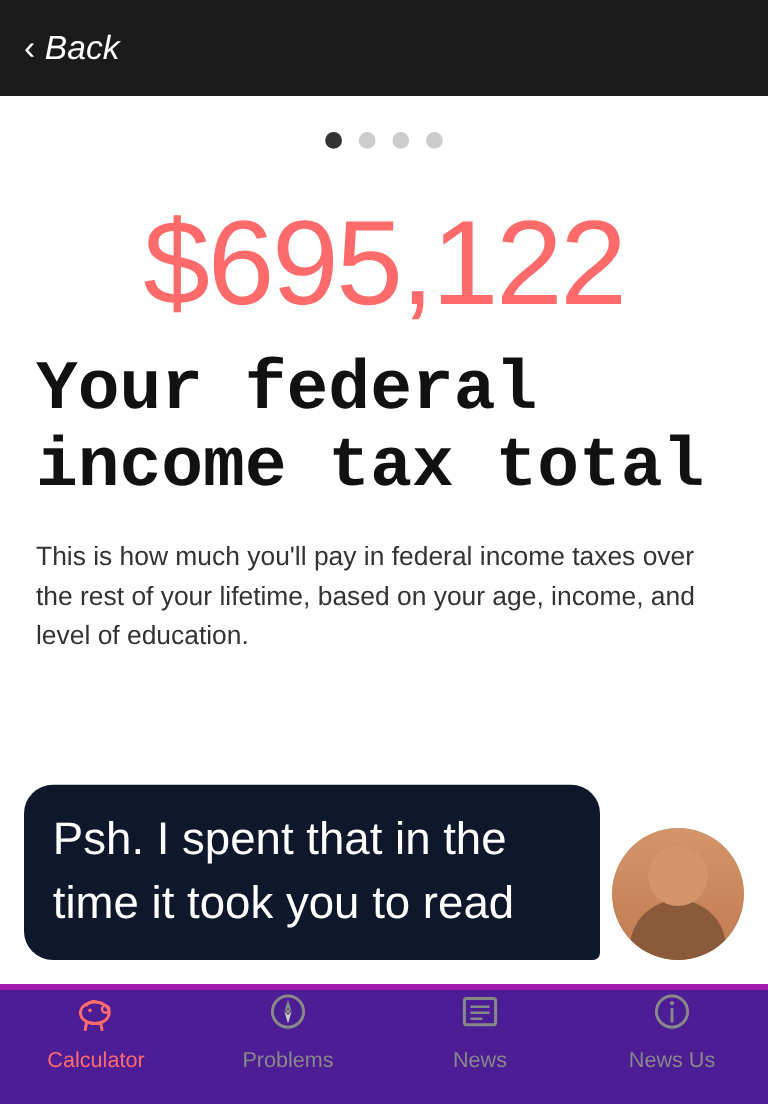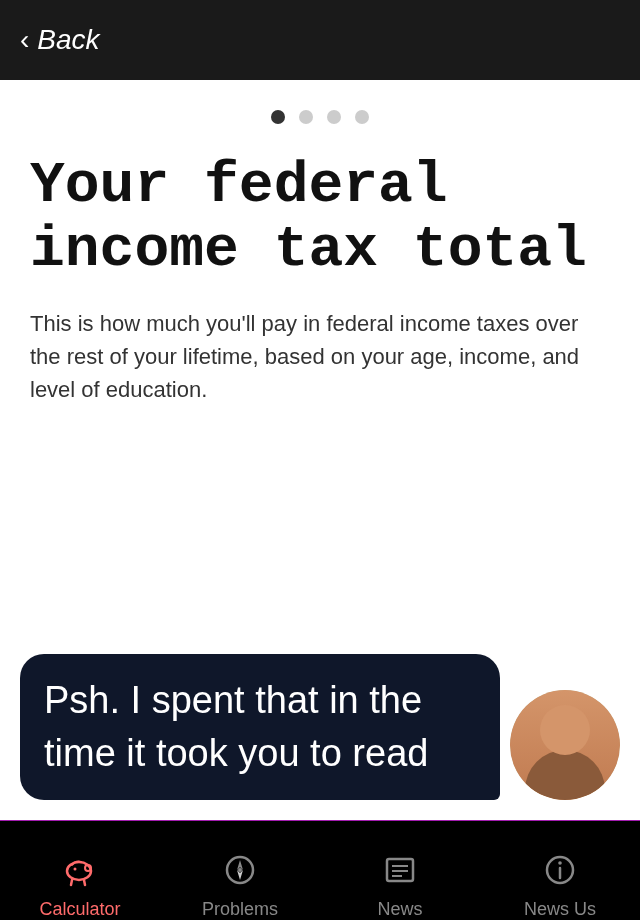--- a/index.html
+++ b/index.html
@@ -158,24 +158,24 @@
       border-radius: 50%;
     }
 
     
     .tab-bar {
       position: absolute;
       bottom: 0;
       left: 0;
       right: 0;
       height: 100px;
-      background: #000000;
-      border-top: 1px solid #a21caf;
-      display: flex;
-      align-items: flex-end;
+      background: #4c1d95;
+      border-top: 5px solid #a21caf;
+      display: flex;
+      align-items: flex-start;
       justify-content: space-around;
     }
 
     .tab-item {
       display: flex;
       flex-direction: column;
       align-items: center;
       gap: 6px;
       flex: 1;
       cursor: pointer;
@@ -214,20 +214,21 @@
 </div>
 
 <div class="page-dots">
   <div class="dot active"></div>
   <div class="dot"></div>
   <div class="dot"></div>
   <div class="dot"></div>
 </div>
 
 <div class="main-content">
+  <div class="tax-amount">$695,122</div>
   <div class="tax-title">Your federal income tax total</div>
   <div class="tax-description">This is how much you'll pay in federal income taxes over the rest of your lifetime, based on your age, income, and level of education.</div>
 </div>
 
 <div class="avatar-img">
   <div class="avatar-face">
     
   </div>
 </div>
 

